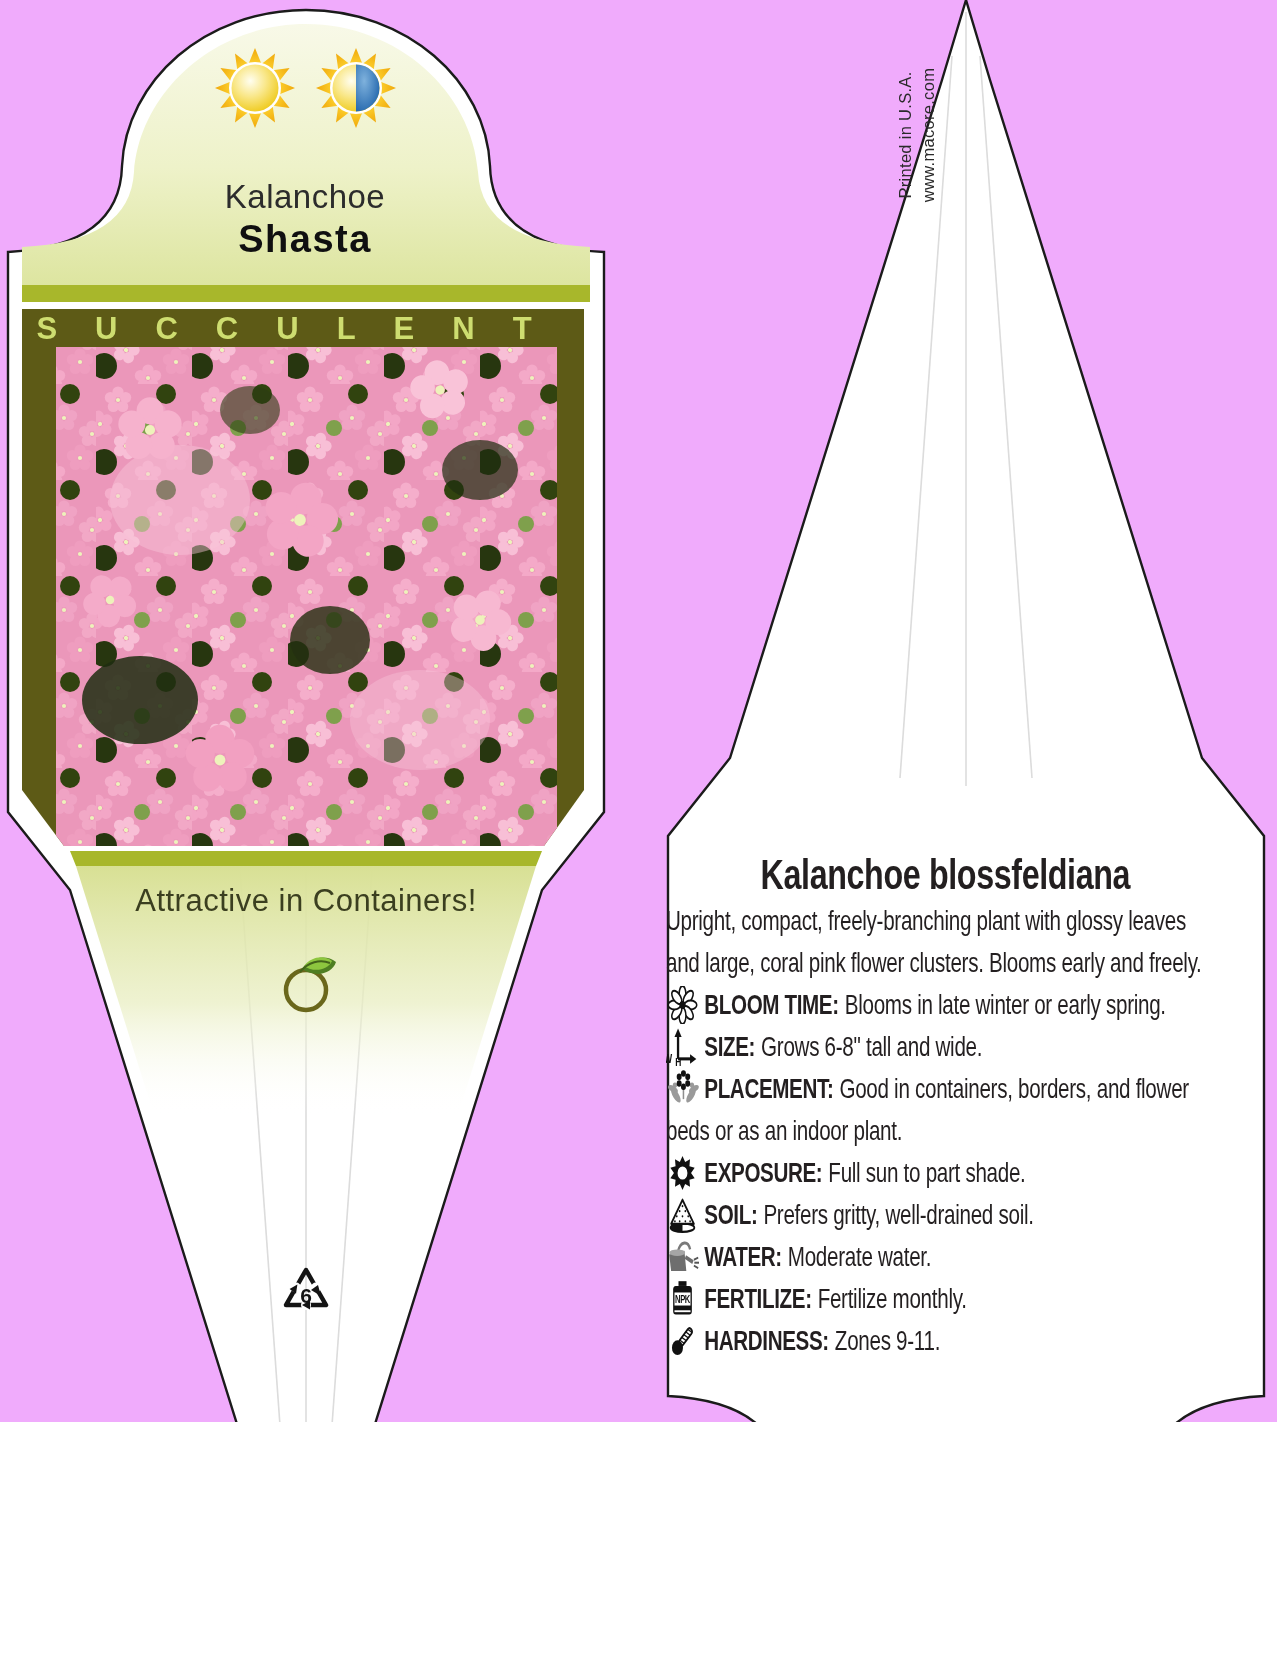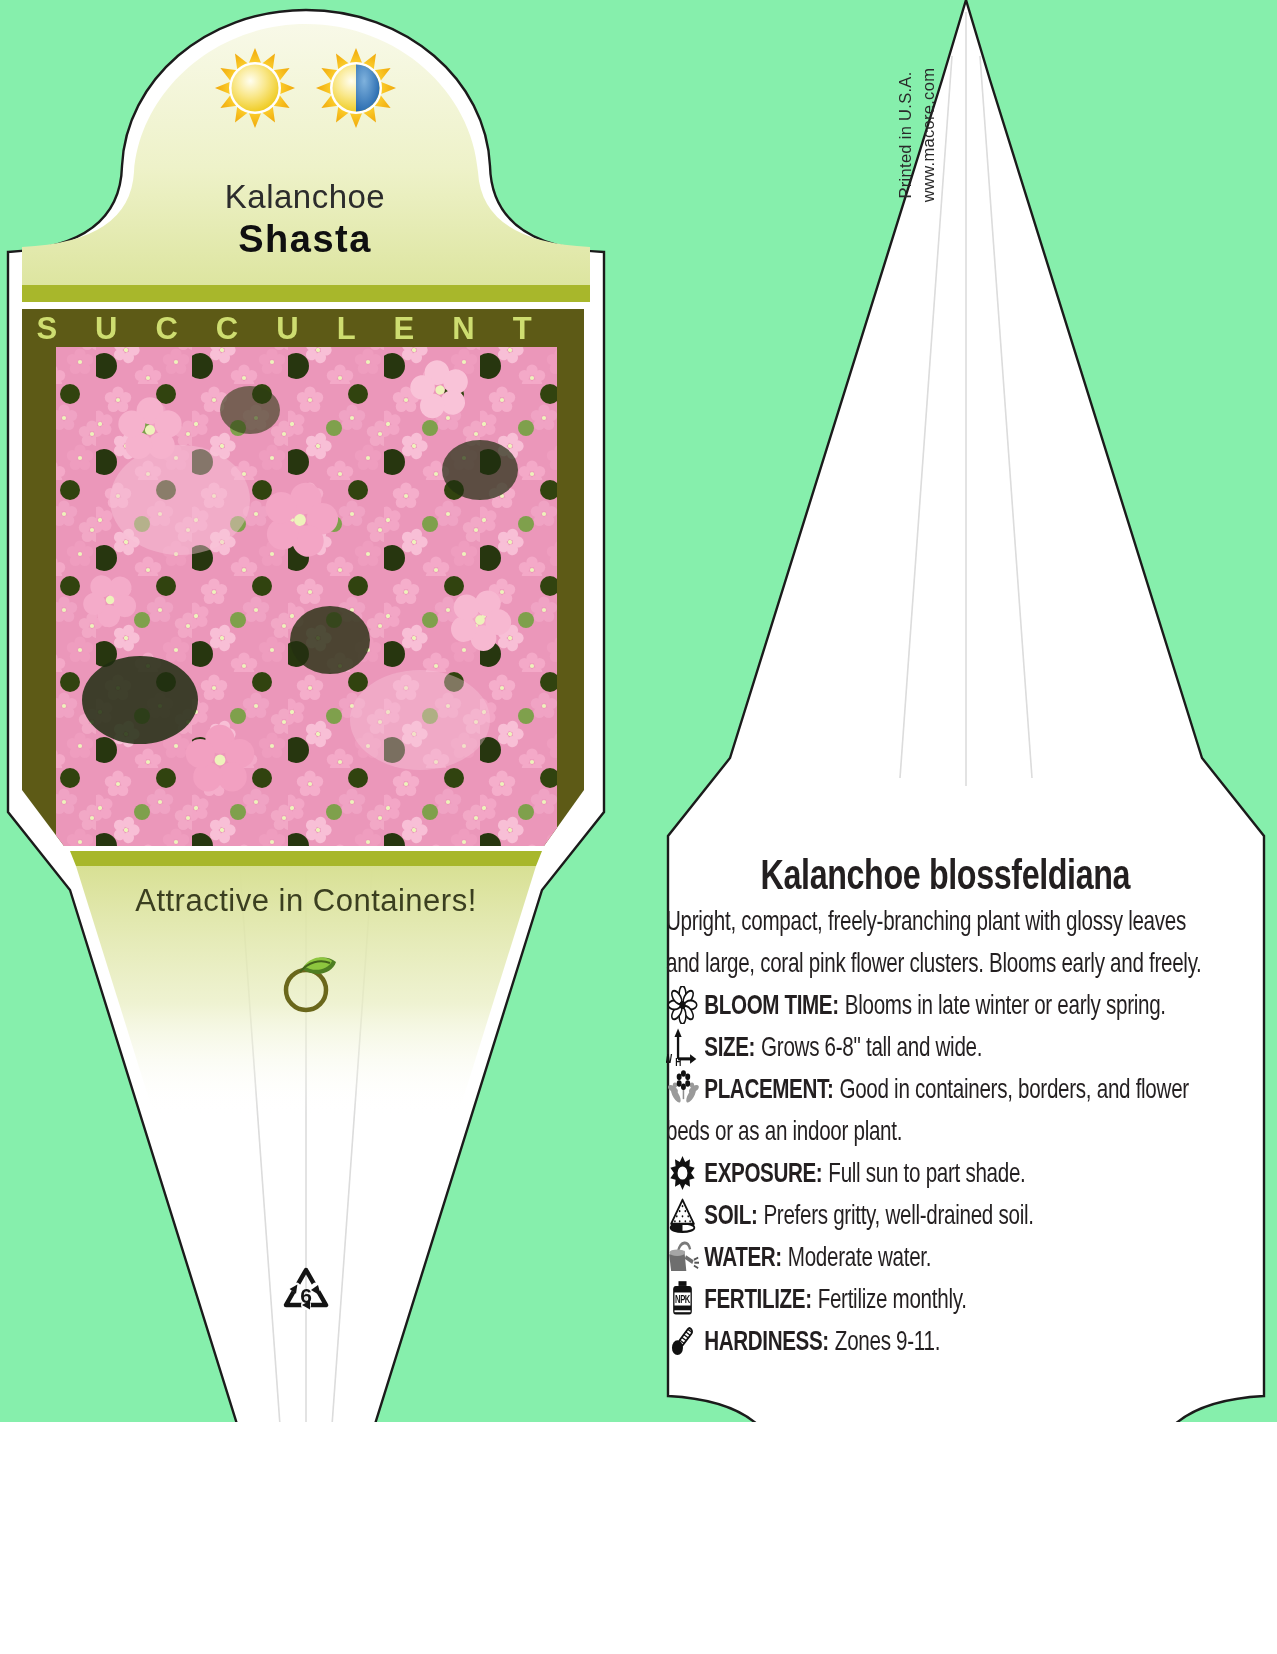--- a/index.html
+++ b/index.html
@@ -1,16 +1,16 @@
 <!DOCTYPE html>
 <html><head>
 <meta charset="utf-8">
 <style>
   html,body{margin:0;padding:0;background:#fff;}
-  .canvas{position:relative;width:1277px;height:1422px;background:#86efac;overflow:hidden;
+  .canvas{position:relative;width:1277px;height:1422px;background:#f0abfc;overflow:hidden;
           font-family:"Liberation Sans",sans-serif;}
   svg.bg{position:absolute;left:0;top:0;}
   .backtext{position:absolute;left:666px;top:850px;width:745px;color:#231f20;z-index:5;}
   .bt-inner{width:745px;transform:scaleX(0.75);transform-origin:left top;}
   .bt-heading{font-size:43px;font-weight:bold;text-align:center;line-height:48px;margin:0 0 2px 0;
               letter-spacing:-0.5px;}
   .bt-body{font-size:27.5px;line-height:42px;letter-spacing:-0.4px;}
   .bt-desc{margin:0;}
   .row{margin:0;}
   .ric{display:inline-block;}

